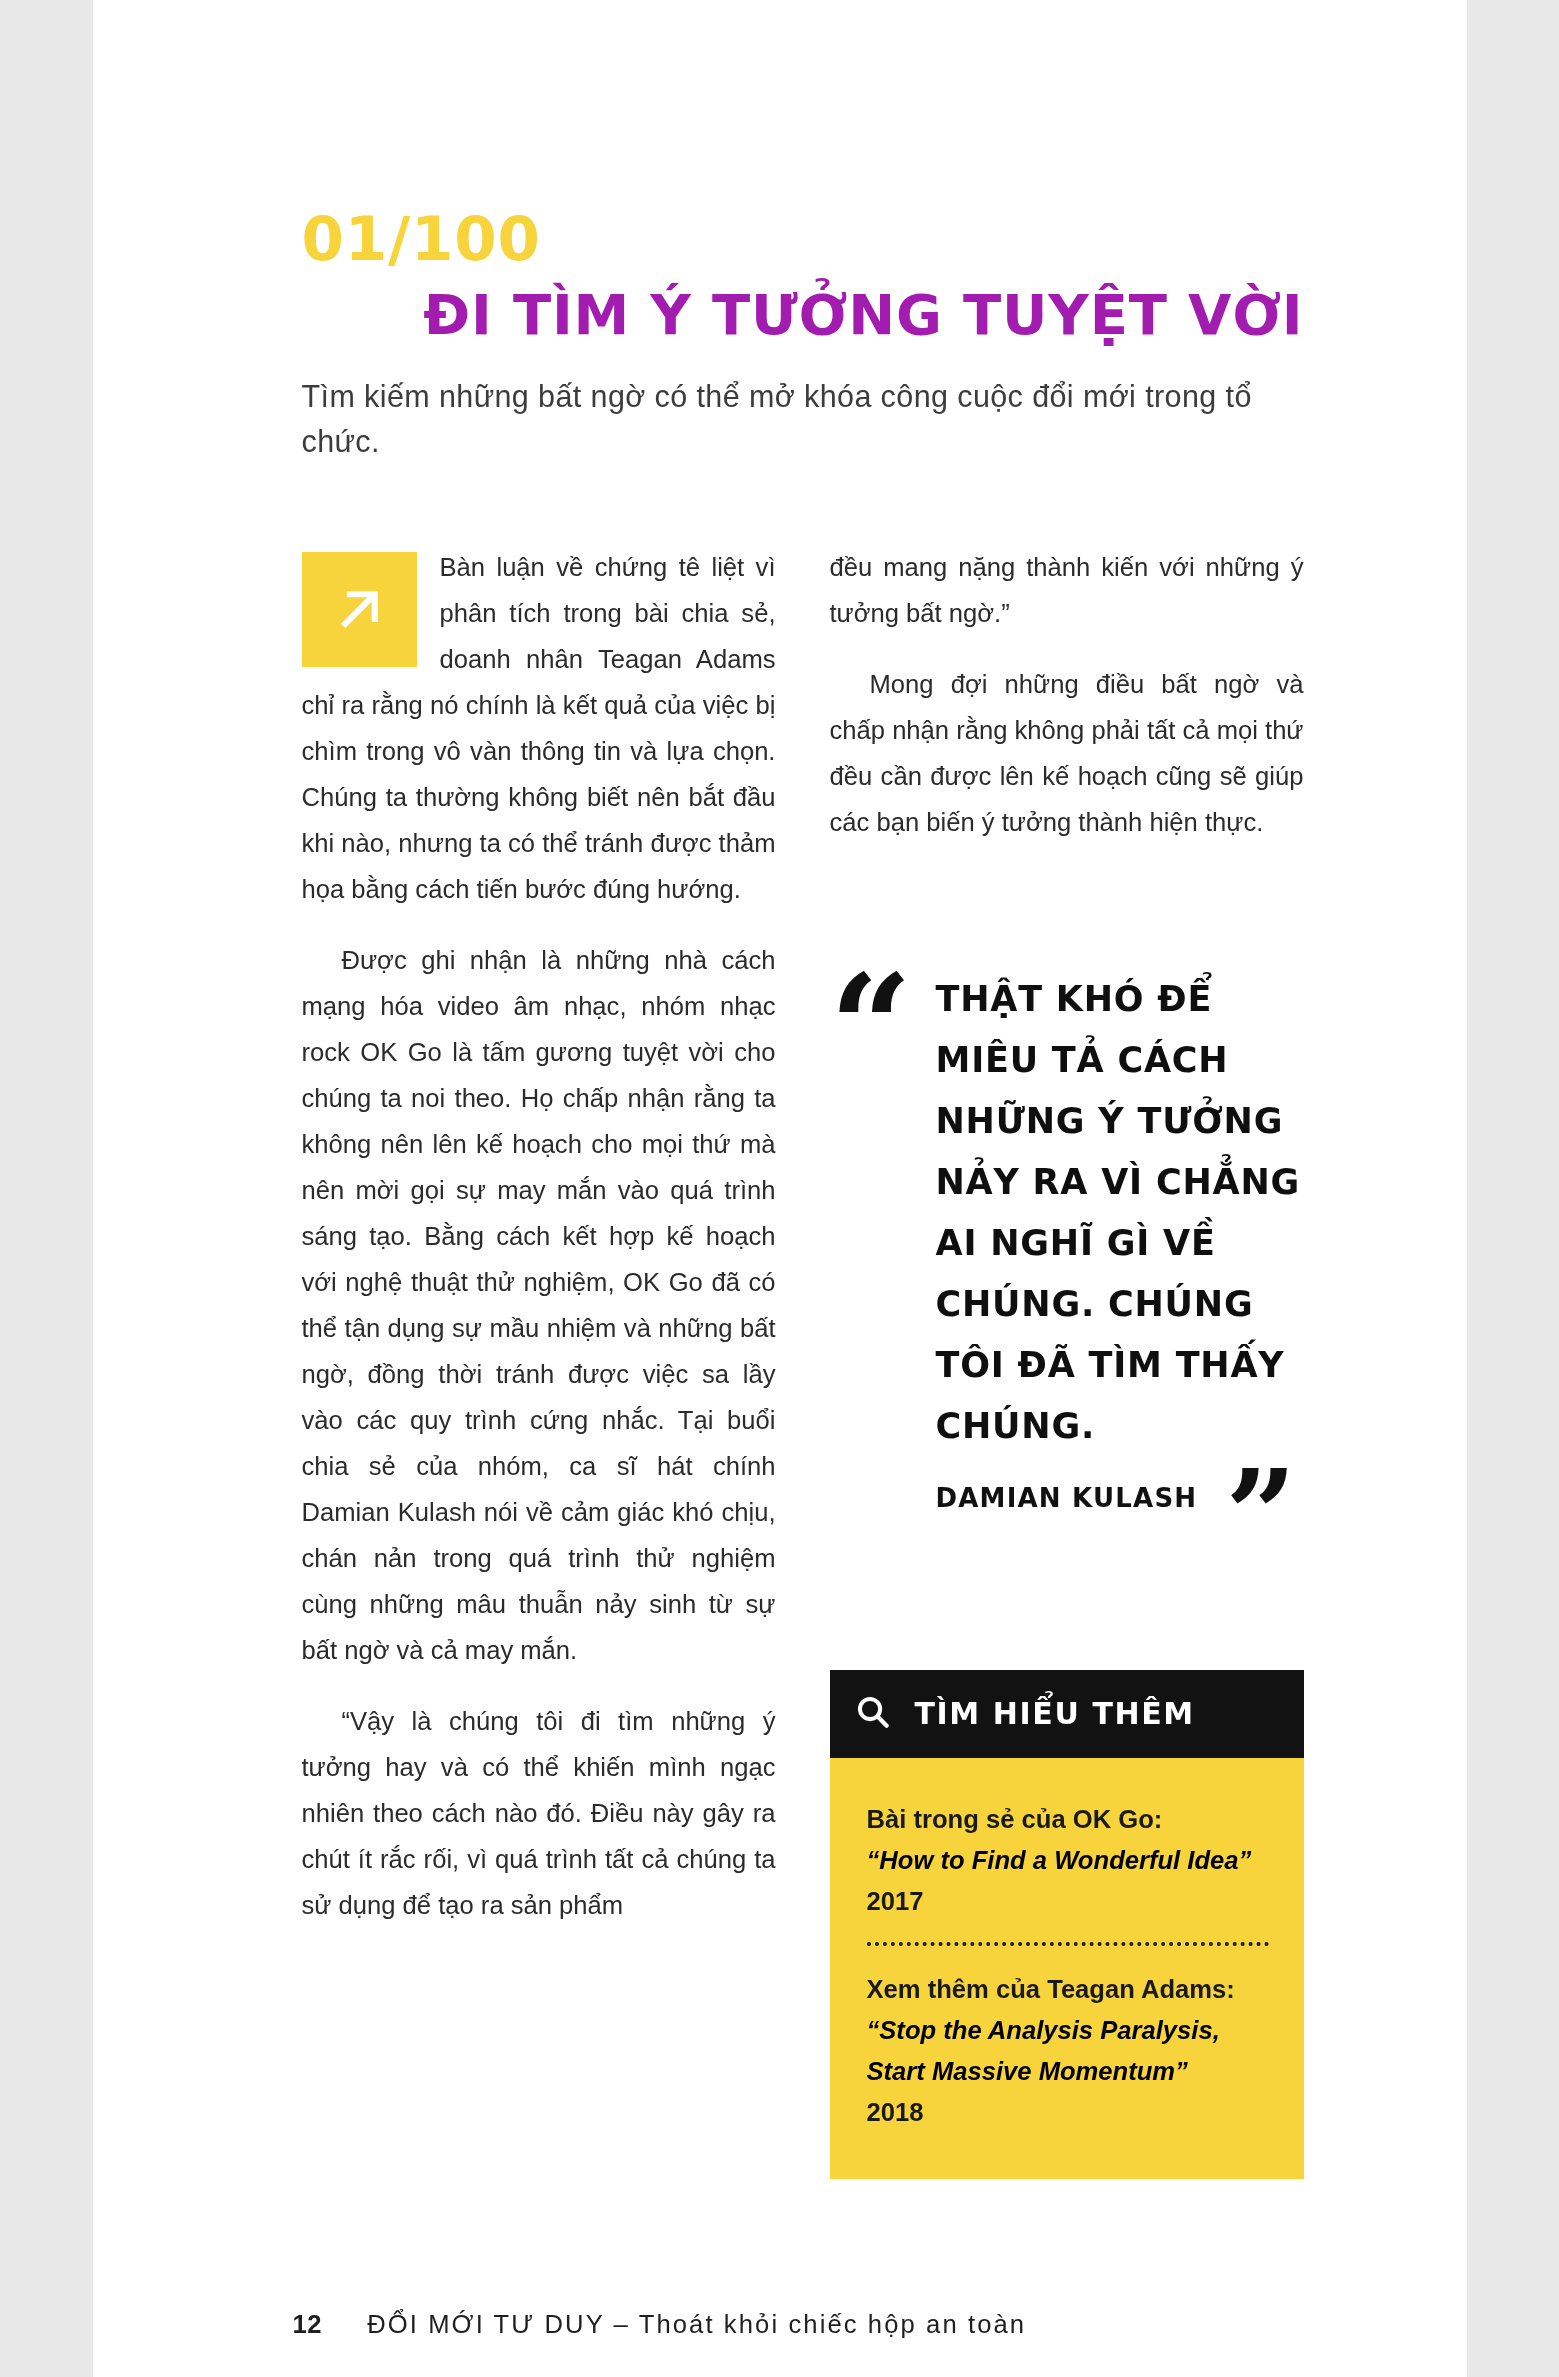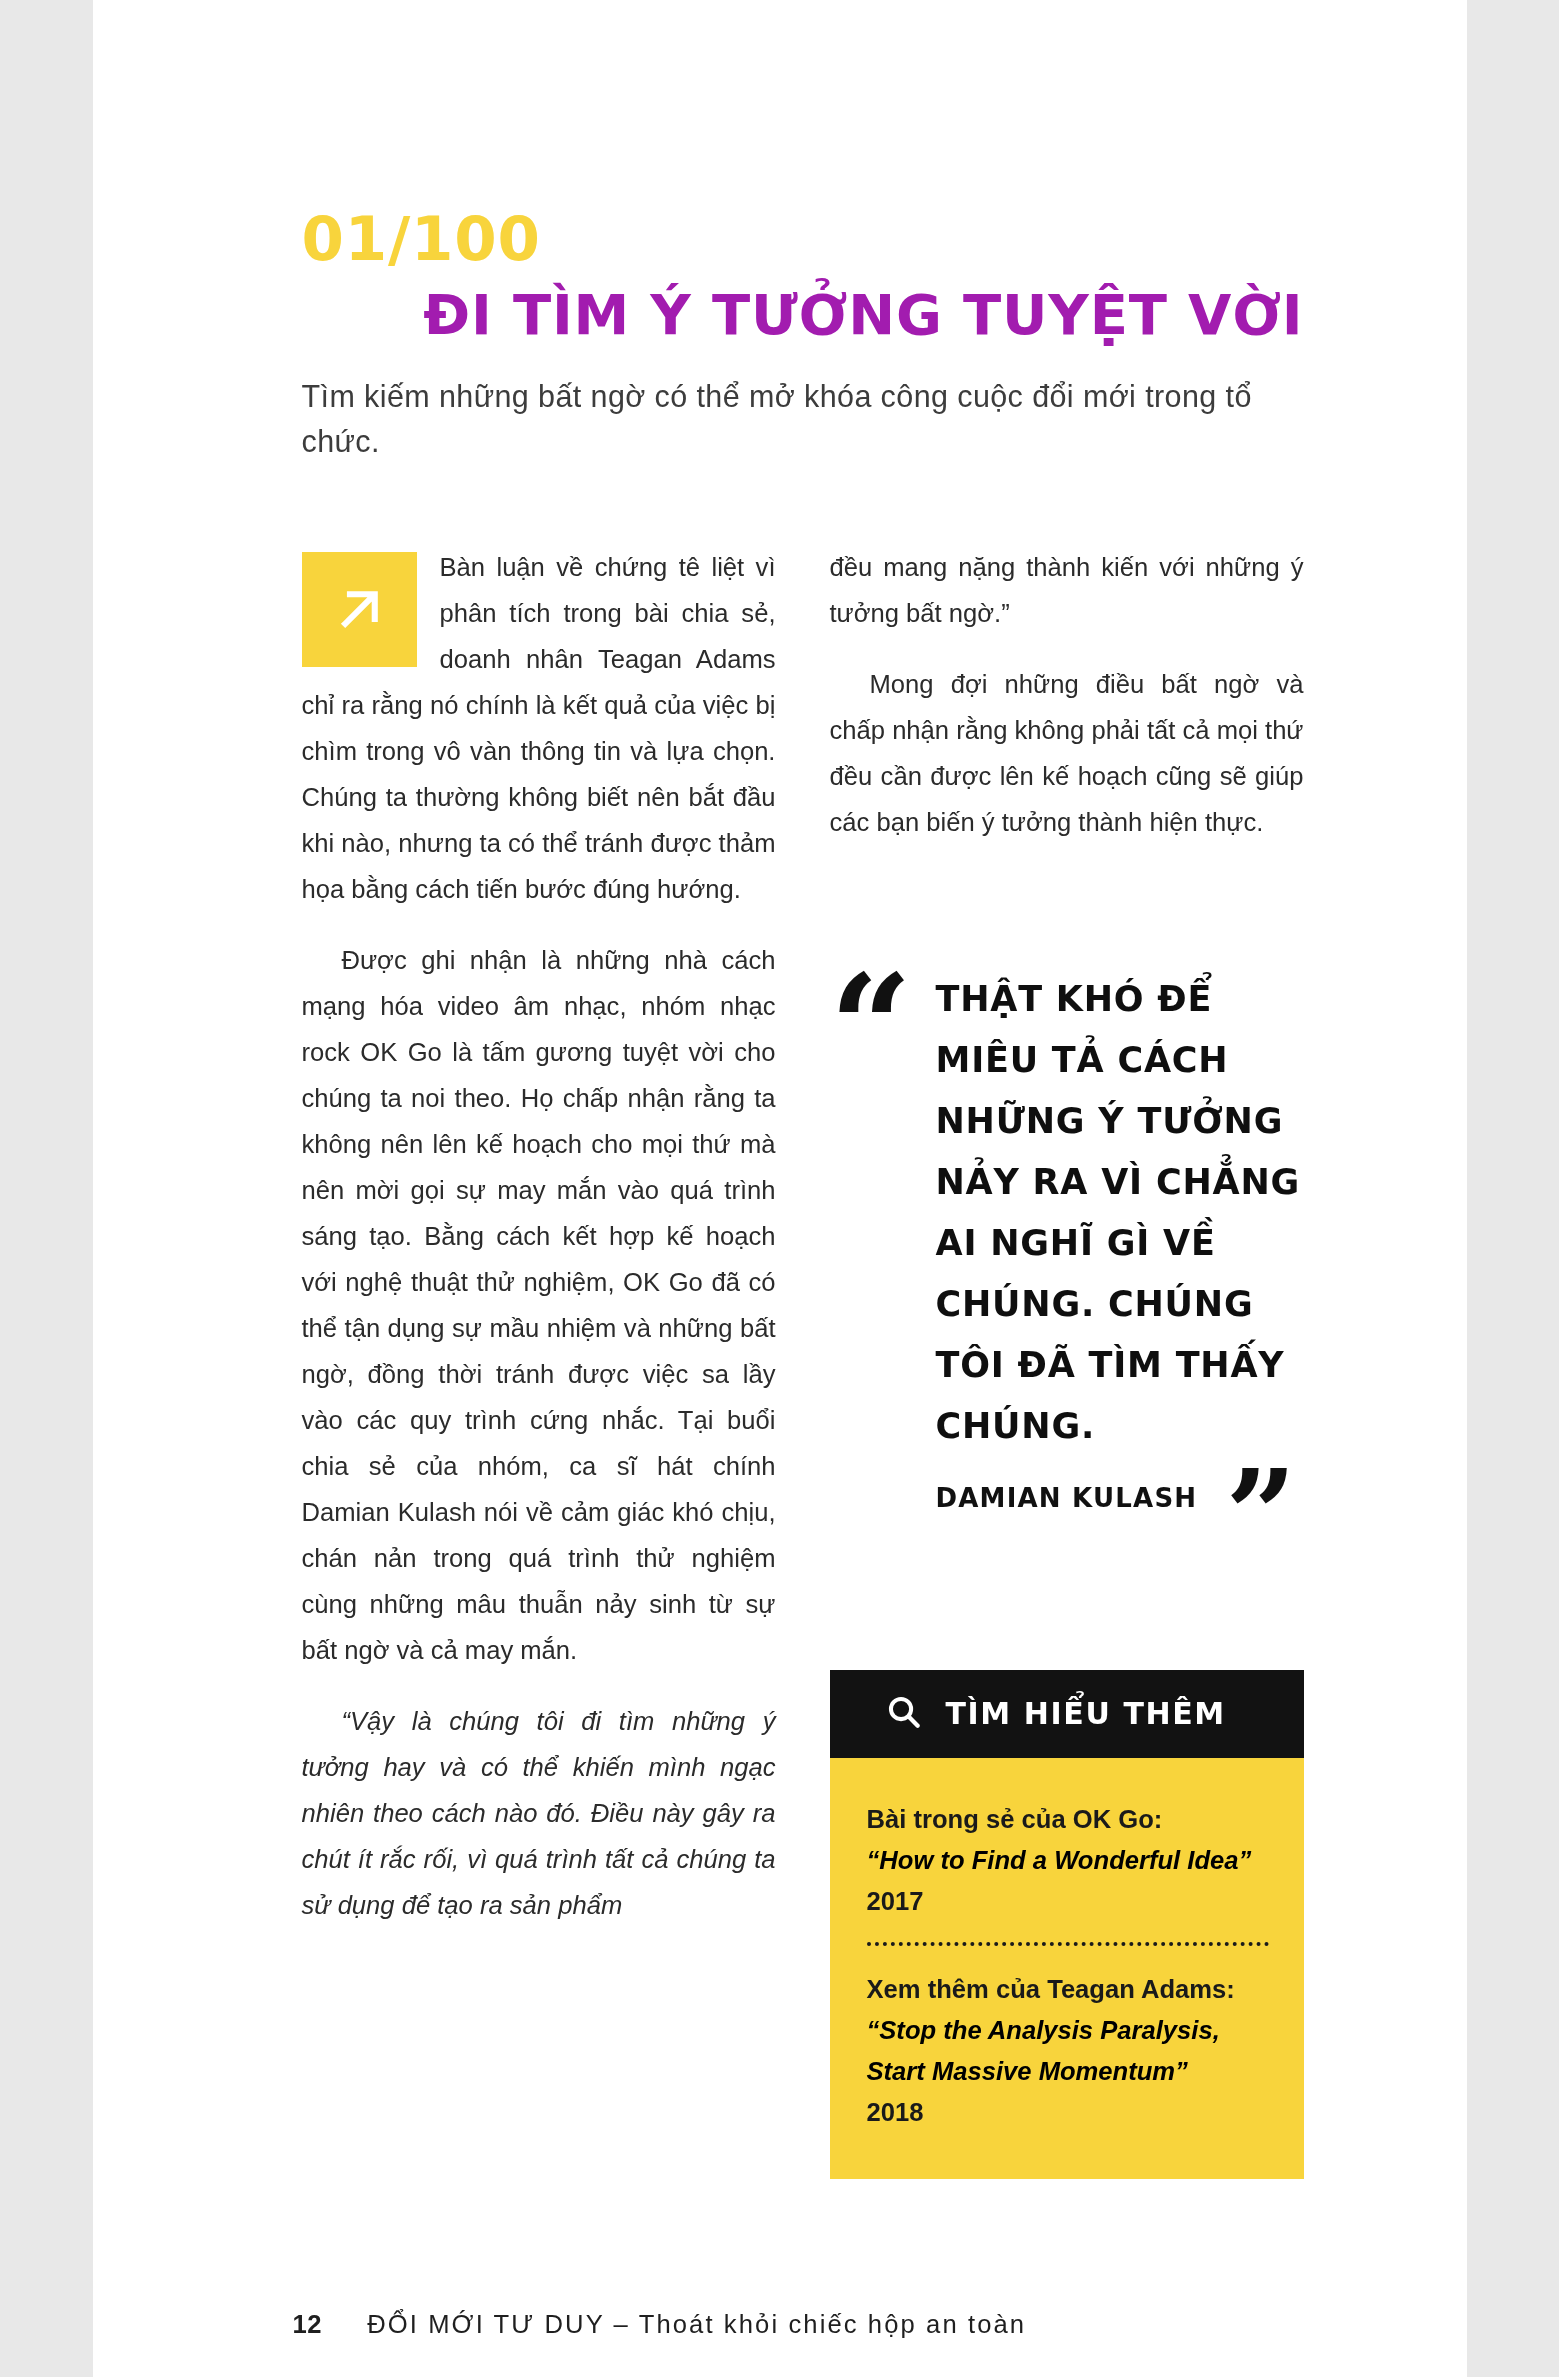--- a/index.html
+++ b/index.html
@@ -48,21 +48,21 @@
   .col { width: 567px; }
 
   p.body {
     margin: 0 0 25px 0;
     font-size: 25.6px;
     line-height: 46px;
     text-align: justify;
     color: #2b2b2b;
   }
   p.body.indent { text-indent: 40px; }
-  p.body:last-child { margin-bottom: 0; font-style: italic; }
+  p.body:last-child { margin-bottom: 0; }
 
   .icon-box {
     float: left;
     width: 115px;
     height: 115px;
     margin: 8.2px 23px 11.5px 0;
     background: #F8D43C;
     display: flex;
     align-items: center;
     justify-content: center;
@@ -113,21 +113,21 @@
     top: 11.5px;
   }
 
   
   .learn-more-bar {
     margin-top: 139px;
     height: 88px;
     background: #121212;
     display: flex;
     align-items: center;
-    padding-left: 55px;
+    padding-left: 24px;
     gap: 23px;
   }
   .learn-more-bar .bar-label {
     font-family: "DejaVu Sans", sans-serif;
     font-weight: 700;
     font-size: 30px;
     color: #ffffff;
     letter-spacing: 1.6px;
   }
   .learn-more-box {

